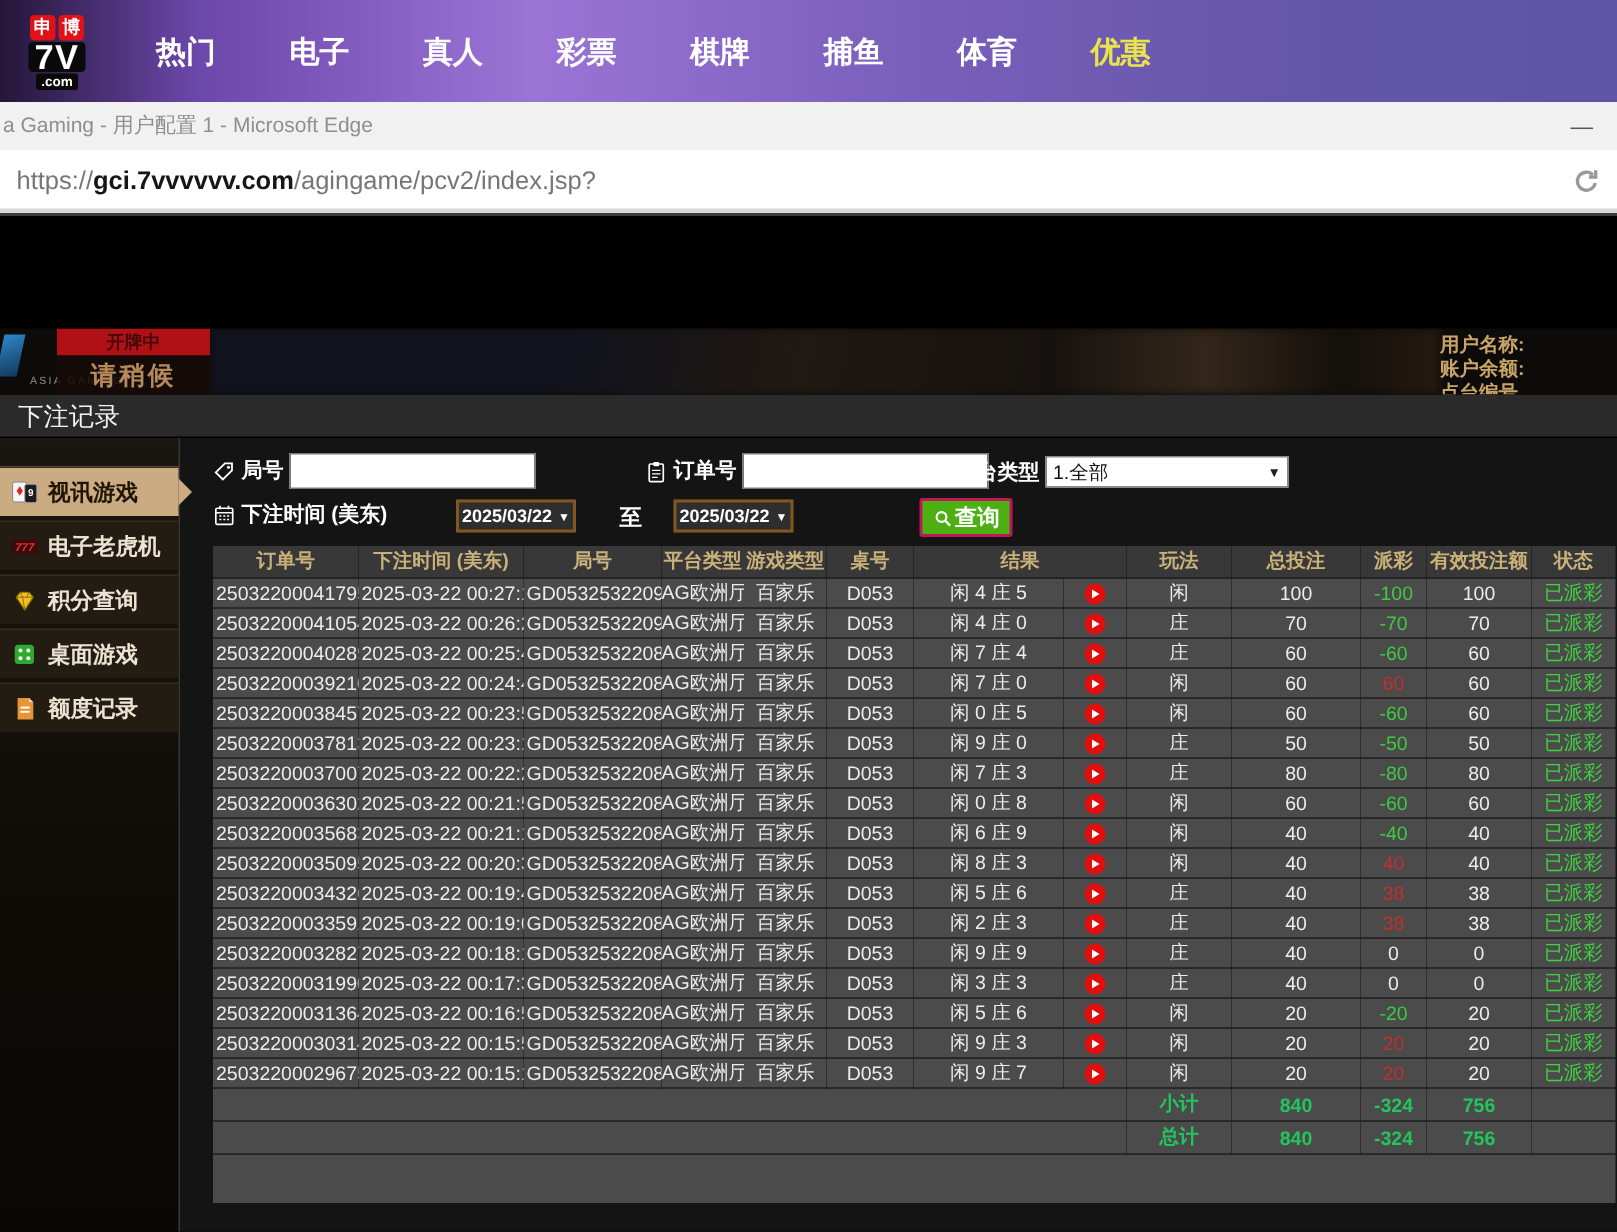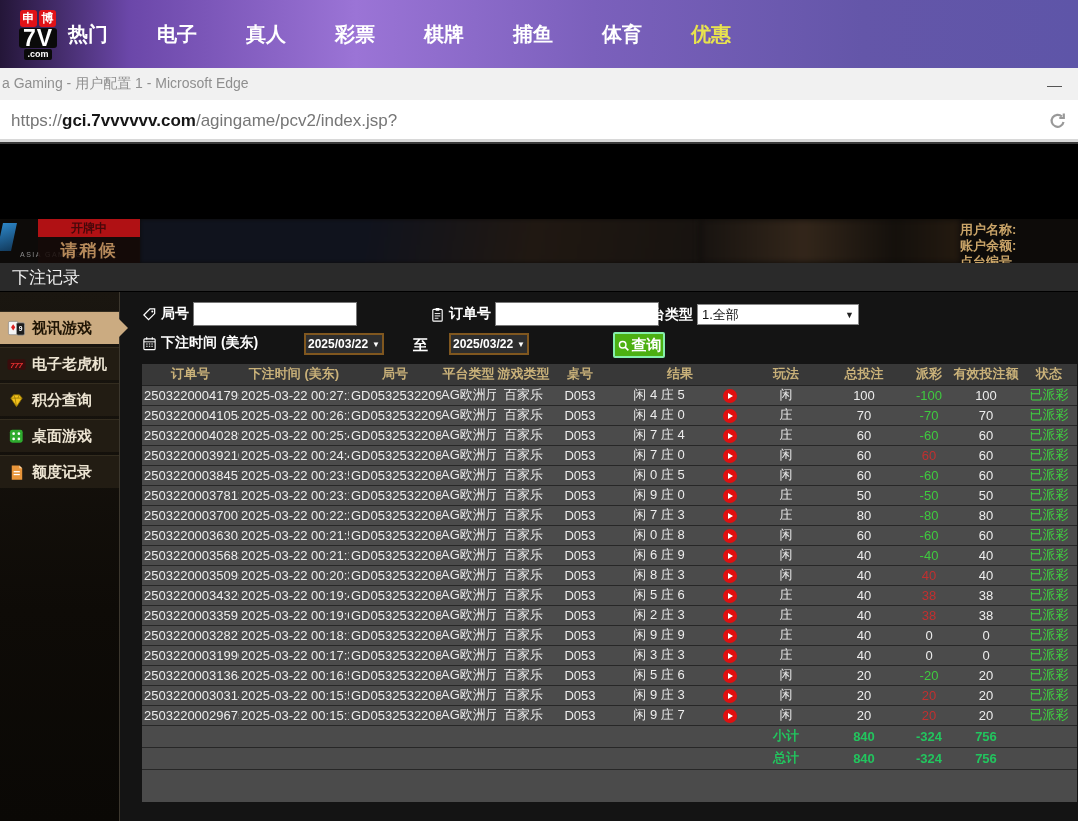--- a/index.html
+++ b/index.html
@@ -11,21 +11,21 @@
     background:linear-gradient(to right,#241638,#6b47a9 12%,#9b74d6 33%,#7b60bc 55%,#6456a9 80%,#5e55a8);
     padding-left:8px; }
   .logo { width:60px; display:flex; flex-direction:column; align-items:center; gap:1px; margin-top:2px; }
   .logo-badges { display:flex; gap:2px; }
   .logo-badge { width:17px; height:17px; background:#e01218; color:#fff; font-size:12px; font-weight:bold;
     display:flex; align-items:center; justify-content:center; border-radius:3px; }
   .logo-7v { background:#0a0a0a; color:#fff; font-size:23px; font-weight:bold; line-height:20px;
     padding:0 4px; border-radius:3px; letter-spacing:1px; }
   .logo-com { background:#0a0a0a; color:#fff; font-size:9px; font-weight:bold; line-height:11px;
     padding:0 3px; border-radius:2px; }
-  .nav-items { display:flex; gap:49px; }
+  .nav-items { display:flex; margin-left:36px; gap:49px; }
   .nav-item { color:#fff; font-size:20px; font-weight:bold; text-decoration:none; cursor:pointer; }
   .nav-item.highlight { color:#e8e34e; }
 
   
   .titlebar { height:32px; background:#f1f1f1; display:flex; align-items:center; }
   .titlebar-text { color:#8f8f8f; font-size:14px; padding-left:2px; }
   .minimize { margin-left:auto; margin-right:16px; color:#555; font-size:15px; cursor:pointer; }
   .urlbar { height:44px; background:#fff; display:flex; align-items:center;
     border-bottom:2px solid #3a3a3a; box-shadow:inset 0 -3px 0 #d8d8d8; }
   .url-text { font-size:17px; padding-left:11px; color:#767676; }
@@ -74,21 +74,21 @@
   .ficon { width:15px; height:15px; display:flex; }
   .filters input[type=text] { width:164px; height:24px; border:1px solid #777; background:#fff; }
   .select-box { width:162px; height:21px; background:#fff; border:1px solid #888; color:#111;
     font-size:13px; font-weight:normal; display:flex; align-items:center; padding:0 4px; cursor:pointer; }
   .select-arrow { margin-left:auto; font-size:9px; color:#222; }
   .datebox { position:absolute; width:80px; height:22px; background:#2e2e2e; border:2px solid #80571f;
     color:#fff; font-size:12px; font-weight:bold; display:flex; align-items:center; justify-content:center;
     gap:4px; cursor:pointer;text-align:right; }
   .datebox .arr { font-size:8px; }
   .to-label { position:absolute; font-weight:bold; font-size:15px; }
-  .search-btn { position:absolute; width:52px; height:26px; background:#4cb012; border:2px solid #86efac;
+  .search-btn { position:absolute; width:62px; height:26px; background:#4cb012; border:2px solid #be185d;
     color:#fff; font-size:15px; font-weight:bold; display:flex; align-items:center; justify-content:center;
     gap:2px; cursor:pointer; border-radius:2px; }
 
   
   table { width:935px; border-collapse:collapse; table-layout:fixed; font-size:13px; color:#ececec; }
   th { height:21px; background:#383838; color:#c9b179; font-weight:bold; border-bottom:1px solid #232323;
     white-space:nowrap; overflow:hidden; }
   td { height:20px; background:#4b4b4b; border-bottom:1px solid #272727; text-align:center;
     white-space:nowrap; overflow:hidden; }
   td.l { text-align:left; padding-left:2px; }

